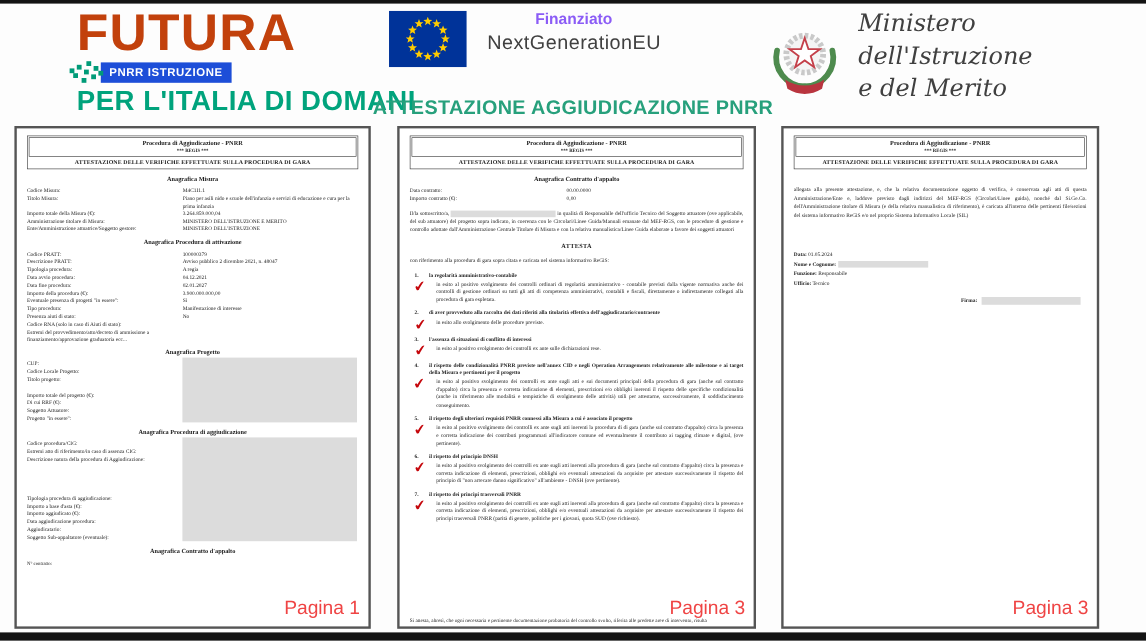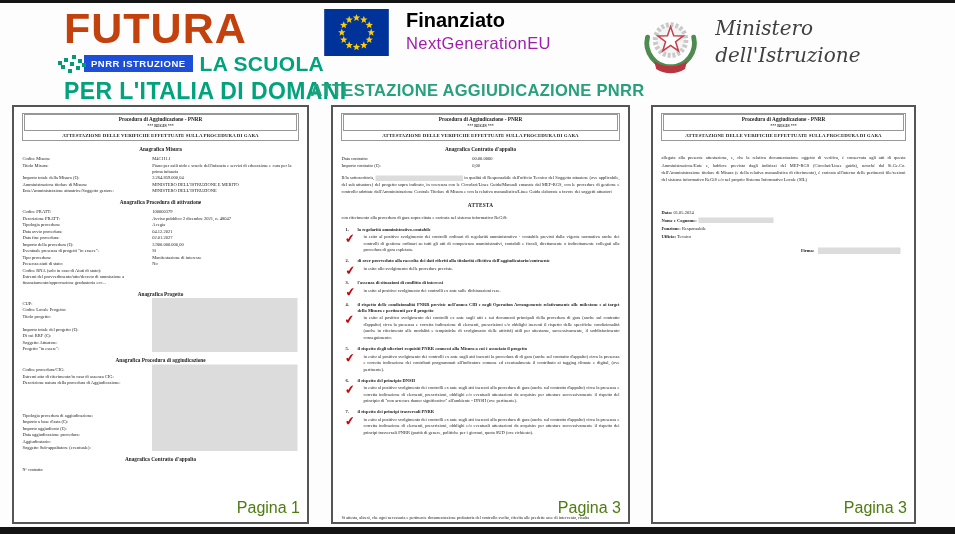--- a/index.html
+++ b/index.html
@@ -15,41 +15,41 @@
   .futura-row2 { display:flex; align-items:center; margin-top:3px; }
   .dots { width:4px; height:4px; background:#009b78; margin:0 10px 0 6px; position:relative;
           box-shadow:-6px -4px #009b78, 2px -7px #009b78, 8px -3px #009b78, -9px 3px #009b78,
                      6px 4px #009b78, -2px 7px #009b78, 12px 1px #009b78, -12px -1px #009b78; }
   .pnrr-badge { background:#1d4ed8; color:#fff; font-weight:bold; font-size:9.5px; padding:3px 7px; letter-spacing:0.5px; }
   .la-scuola { color:#00a37c; font-weight:800; font-size:21px; margin-left:7px; letter-spacing:0.3px; }
   .futura-row3 { color:#00a37c; font-weight:800; font-size:23px; margin-top:2px; letter-spacing:0.4px; }
 
   .eu { position:absolute; left:322px; top:9px; display:flex; }
   .eu-text { margin-left:15px; font-family:"Liberation Sans", sans-serif; }
-  .eu-line { color:#000000; font-weight:bold; font-size:20px; line-height:1.12; }
-  .eu-ngeu { color:#a21caf; font-size:16.5px; margin-top:3px; letter-spacing:0.4px; }
+  .eu-line { color:#8b5cf6; font-weight:bold; font-size:13px; line-height:1.12;margin-left:40px; }
+  .eu-ngeu { color:#404040; font-size:16.5px; margin-top:3px; letter-spacing:0.4px; }
 
   .ministry { position:absolute; left:636px; top:6px; display:flex; align-items:center; }
   .ministry-text { margin-left:10px; font-family:"DejaVu Serif", serif; font-style:italic;
                    color:#404040; font-size:20px; line-height:1.35; }
 
   .slide-title { position:absolute; left:0; right:0; top:81px; text-align:center;
                  color:#27a07c; font-family:"Liberation Sans", sans-serif; font-weight:bold;
                  font-size:16.5px; letter-spacing:0.3px; }
 
   
   .page { position:absolute; top:105px; height:419px; background:#fff; border:2px solid #555; }
   #page1 { left:12px;  width:297px; }
   #page2 { left:331px; width:299px; }
   #page3 { left:651px; width:265px; }
   .page-inner { position:absolute; left:0; top:0; width:200%; height:200%;
                 transform:scale(0.5); transform-origin:0 0; padding:12px 17px;
                 font-size:9px; color:#1c1c1c; line-height:1.35; }
   .pagelabel { position:absolute; right:7px; bottom:5px; font-family:"Liberation Sans", sans-serif;
-               font-size:16px; color:#4d7c0f; z-index:3; }
+               font-size:16px; color:#ef4444; z-index:3; }
 
   .dhbox { border:1.5px solid #333; padding:2px; text-align:center; font-weight:bold; }
   .dhbox-inner { border:1px solid #333; padding:2px 2px 3px; }
   .dh1 { font-size:10.5px; }
   .dh2 { font-size:8px; }
   .dh3 { font-size:9.8px; padding:3px 0 2px; letter-spacing:0.2px; }
 
   .sect-wrap { margin-top:10px; }
   .sect-title { text-align:center; font-weight:bold; font-size:10.5px; margin-bottom:5px; }
   .frow { display:flex; min-height:13px; }
@@ -88,21 +88,20 @@
 <body>
 
 <div class="slide">
   <div class="bar-top"></div>
 
   <div class="futura">
     <div class="futura-title">FUTURA</div>
     <div class="futura-row2">
       <span class="dots"></span>
       <span class="pnrr-badge">PNRR ISTRUZIONE</span>
-      <span class="la-scuola">LA SCUOLA</span>
     </div>
     <div class="futura-row3">PER L'ITALIA DI DOMANI</div>
   </div>
 
   <div class="eu">
     <svg width="69" height="47" viewBox="0 0 66 48">
       <rect x="0" y="0" width="66" height="48" fill="#003399"></rect>
       <defs>
         <polygon id="st" points="0,-4 1.01,-1.37 3.8,-1.24 1.62,0.53 2.35,3.24 0,1.7 -2.35,3.24 -1.62,0.53 -3.8,-1.24 -1.01,-1.37" fill="#ffcc00"></polygon>
       </defs>
@@ -128,20 +127,21 @@
   <div class="ministry">
     <svg width="72" height="72" viewBox="0 0 72 72">
       <circle cx="36" cy="34" r="16" fill="#f4f4f4" stroke="#c9c9c9" stroke-width="5" stroke-dasharray="3,2"></circle>
       <path d="M36,62 A25,25 0 0 1 12,31" fill="none" stroke="#4e8b4e" stroke-width="5" stroke-linecap="round"></path>
       <path d="M36,62 A25,25 0 0 0 60,31" fill="none" stroke="#4e8b4e" stroke-width="5" stroke-linecap="round"></path>
       <polygon points="36,20 39.23,29.55 49.31,29.67 41.23,35.70 44.23,45.33 36,39.5 27.77,45.33 30.77,35.70 22.69,29.67 32.77,29.55" fill="#ffffff" stroke="#c4404a" stroke-width="1.6"></polygon>
       <path d="M19,56 C29,63 43,63 53,56 L51,64 C41,70 31,70 21,64 Z" fill="#b9353f"></path>
     </svg>
     <div class="ministry-text">
       <div>Ministero dell'Istruzione</div>
+      <div>e del Merito</div>
     </div>
   </div>
 
   <div class="slide-title">ATTESTAZIONE AGGIUDICAZIONE PNRR</div>
 
   <div class="page" id="page1">
     <div class="page-inner">
       <div class="dhbox">
         <div class="dhbox-inner">
           <div class="dh1">Procedura di Aggiudicazione - PNRR</div>

